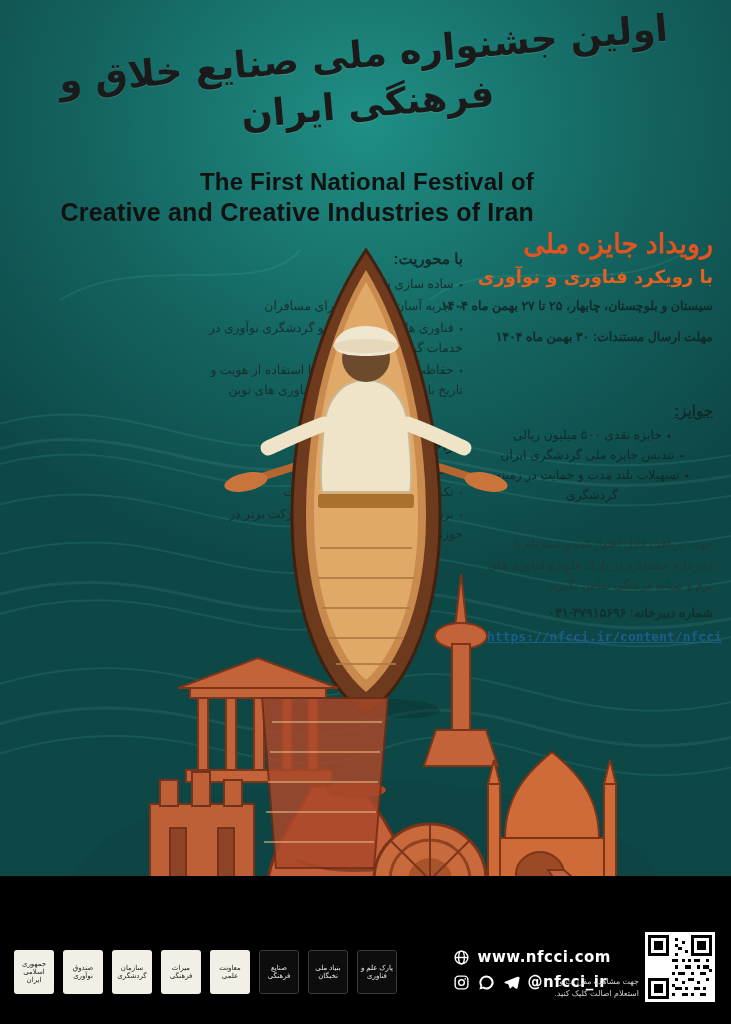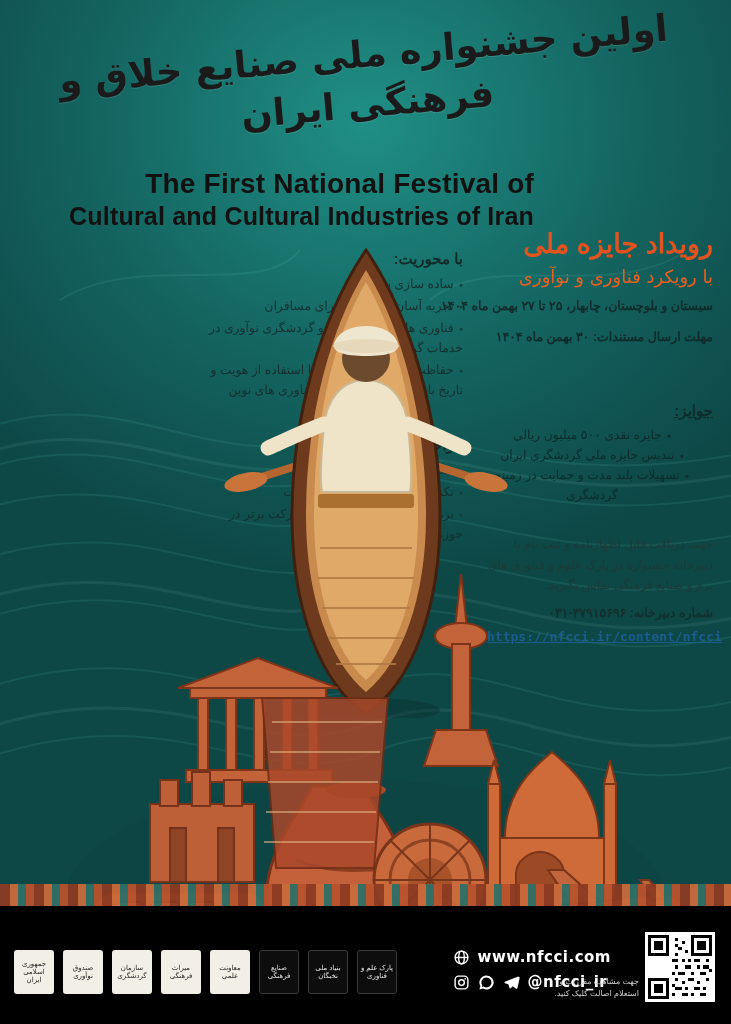--- a/index.html
+++ b/index.html
@@ -20,30 +20,30 @@
     font-family:"DejaVu Sans",sans-serif;
     font-size:37px;line-height:1.35;color:#1a1a1a;
     font-weight:700;letter-spacing:1px;
     transform:rotate(-5deg);
     text-shadow:0 1px 0 rgba(255,255,255,.12);
     padding:0 26px;
   }
   .title-en{
     position:absolute;top:168px;left:34px;width:500px;color:#111;
   }
-  .title-en .l1{font-size:28px;font-weight:700;letter-spacing:.2px;}
+  .title-en .l1{font-size:24px;font-weight:700;letter-spacing:.2px;}
   .title-en .l2{font-size:25px;font-weight:700;letter-spacing:.2px;margin-top:2px;}
 
   
   .award{position:absolute;top:228px;right:18px;width:298px;text-align:right;direction:rtl;}
   .award .a1{color:#e2531f;font-size:27px;font-weight:700;line-height:1.25;
              font-family:Liberation Sans, sans-serif;}
   .award .a2{color:#e2531f;font-size:27px;font-weight:700;line-height:1.25;
              font-family:"DejaVu Sans",sans-serif;}
-  .award .a3{color:#e8601f;font-size:18px;font-weight:400;margin-top:4px;
+  .award .a3{color:#e8601f;font-size:18px;font-weight:700;margin-top:4px;
              font-family:"DejaVu Sans",sans-serif;}
   .award .meta{color:#0f2b2b;font-size:12.5px;line-height:1.75;margin-top:9px;font-weight:700;}
 
   
   .block{position:absolute;direction:rtl;text-align:right;color:#14302f;}
   .block h4{margin:0 0 6px 0;font-size:15px;font-weight:700;color:#102b2a;}
   .block ul{list-style:none;margin:0;padding:0;}
   .block li{font-size:12.4px;line-height:1.62;margin-bottom:2px;}
   .block li::before{content:"\25CF";font-size:7px;margin-left:5px;vertical-align:middle;color:#17403d;}
 
@@ -64,21 +64,21 @@
 
   
   .boat-wrap{position:absolute;left:50%;top:248px;transform:translateX(-50%);width:300px;height:470px;}
   .boat-wrap svg{display:block;}
 
   
   .objects{position:absolute;left:0;right:0;bottom:86px;height:430px;pointer-events:none;}
   .objects svg{display:block;width:100%;height:100%;}
 
   
-  .footer{position:absolute;left:0;right:0;bottom:0;height:118px;background:#000;}
+  .footer{position:absolute;left:0;right:0;bottom:0;height:148px;background:#000;}
   .logos{position:absolute;left:14px;bottom:30px;display:flex;gap:9px;align-items:flex-end;}
   .logo{width:40px;height:44px;border-radius:3px;background:#f1efe6;
         display:flex;align-items:center;justify-content:center;color:#222;font-size:7px;
         text-align:center;line-height:1.1;padding:2px;box-sizing:border-box;overflow:hidden;}
   .logo.dark{background:#0d0d0d;color:#e8e8e8;border:1px solid #3a3a3a;}
   .social{position:absolute;right:120px;bottom:26px;color:#fff;direction:ltr;}
   .social .row{display:flex;align-items:center;gap:8px;margin-bottom:7px;}
   .social .row span.txt{font-size:15px;font-weight:700;letter-spacing:.5px;
                         font-family:"DejaVu Sans",sans-serif;}
   .ic{width:17px;height:17px;display:inline-block;}
@@ -117,21 +117,21 @@
       <g fill="#0a3a39" fill-opacity="0.25">
         <ellipse cx="365" cy="900" rx="300" ry="120"></ellipse>
       </g>
     </svg>
   </div>
 
   <div class="title-fa">اولین جشنواره ملی صنایع خلاق و فرهنگی ایران</div>
 
   <div class="title-en">
     <div class="l1">The First National Festival of</div>
-    <div class="l2">Cultural and Cultural Industries of Iran</div>
+    <div class="l2">Creative and Creative Industries of Iran</div>
   </div>
 
   <div class="award">
     <div class="a1">رویداد جایزه ملی</div>
     <div class="a3">با رویکرد فناوری و نوآوری</div>
     <div class="meta">سیستان و بلوچستان، چابهار، ۲۵ تا ۲۷ بهمن ماه ۱۴۰۴</div>
     <div class="meta">مهلت ارسال مستندات: ۳۰ بهمن ماه ۱۴۰۴</div>
   </div>
 
   <div class="block b-mehvar">

